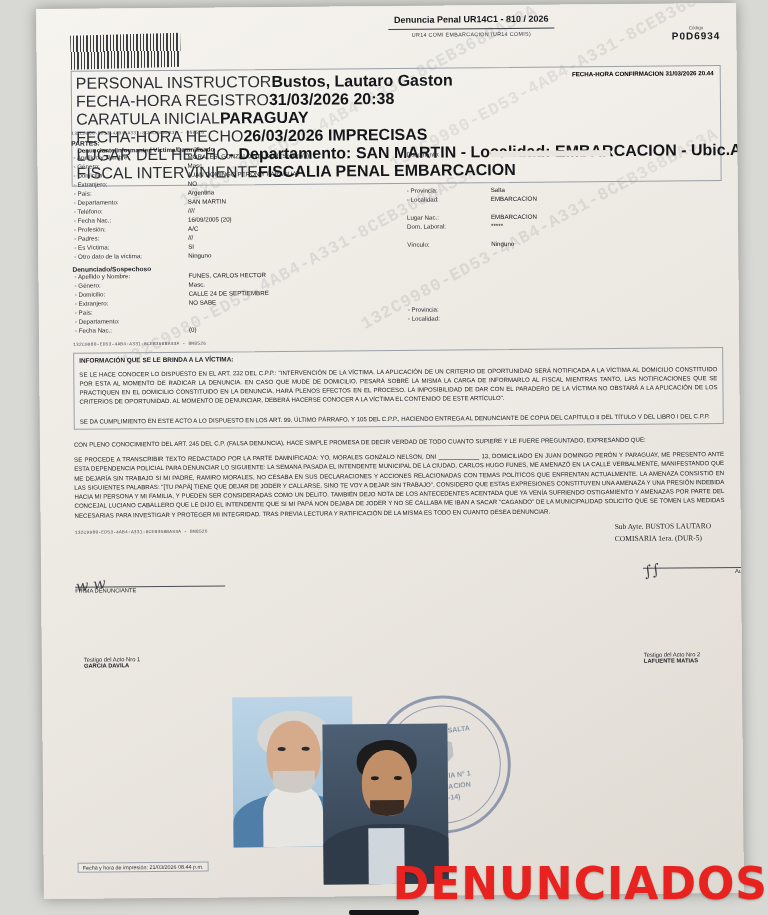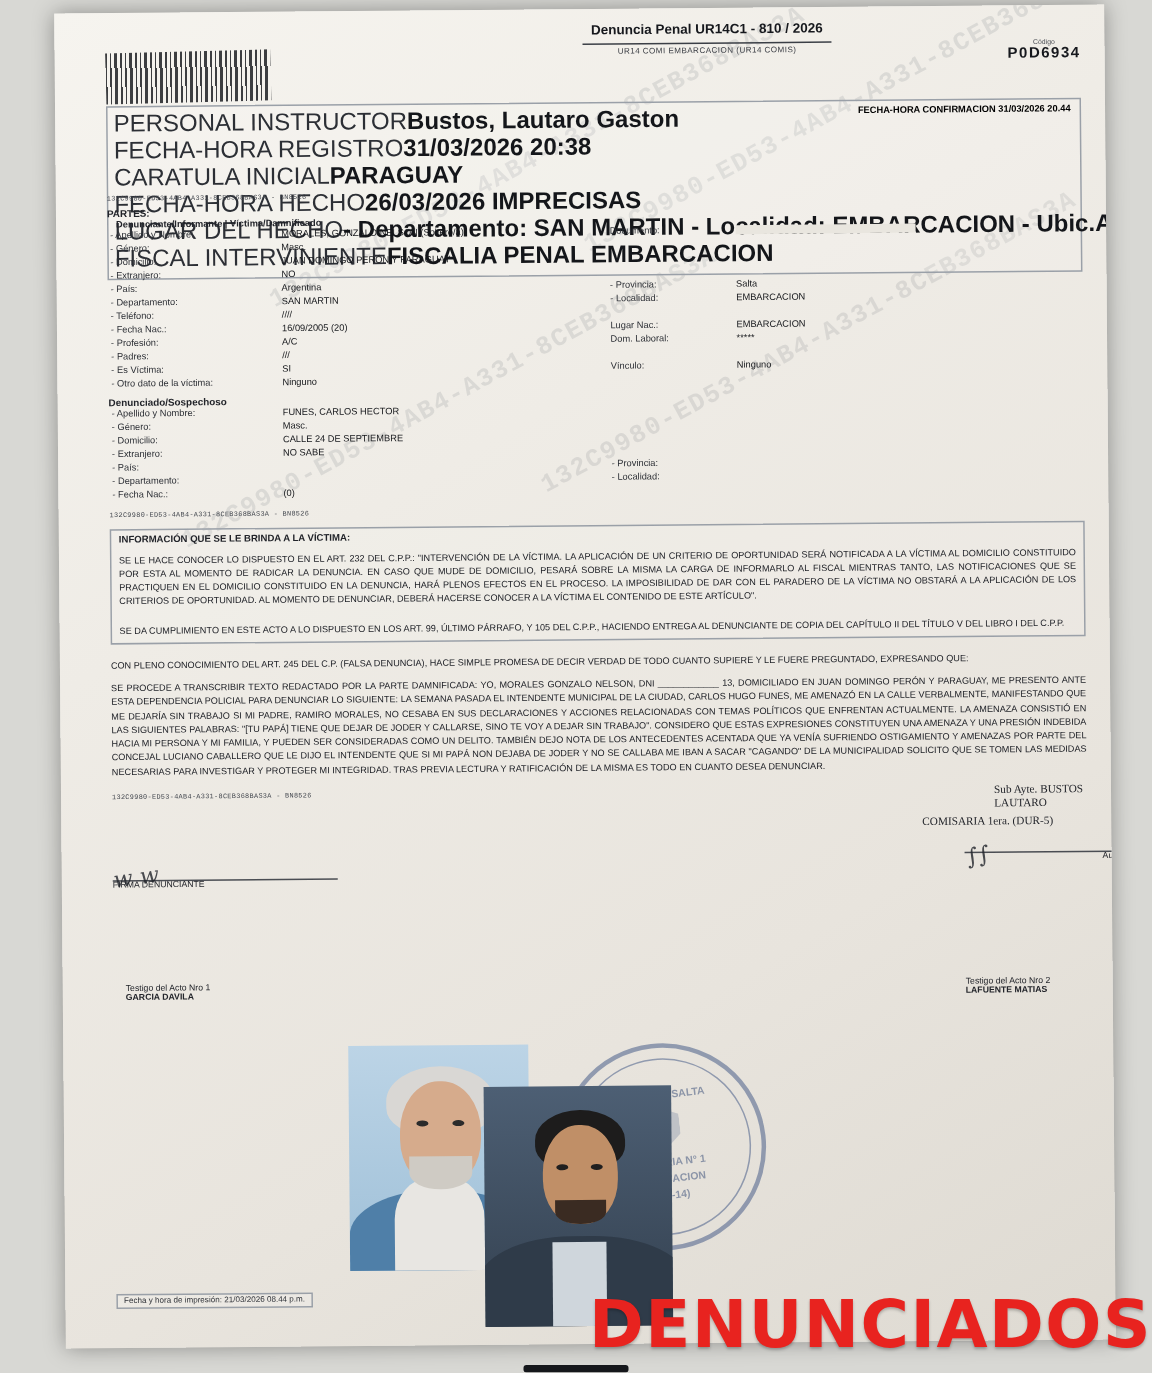--- a/index.html
+++ b/index.html
@@ -417,21 +417,21 @@
           <div>FIRMA DENUNCIANTE</div>
         </div>
 
         <div class="sig-block" style="left:568px;top:10px;width:150px;">
           <div class="sig-cursive" style="transform:rotate(-10deg);">∫∫</div>
           <div class="sig-line"></div>
           <div style="text-align:right;">Autoridad Competente</div>
         </div>
 
         <div class="sig-block" style="left:540px;top:-18px;font-size:7.5px;">
-          <div style="font-family:'Liberation Serif',serif;margin-left:48px;">Sub Ayte. BUSTOS LAUTARO</div>
+          <div style="font-family:'Liberation Serif',serif;">Sub Ayte. BUSTOS LAUTARO</div>
           <div style="font-family:'Liberation Serif',serif;margin-top:3px;">COMISARIA 1era. (DUR-5)</div>
         </div>
 
         <div class="sig-block" style="left:8px;top:112px;">
           <div>Testigo del Acto Nro 1</div>
           <div class="bold">GARCIA DAVILA</div>
         </div>
 
         <div class="sig-block" style="left:568px;top:112px;">
           <div>Testigo del Acto Nro 2</div>

